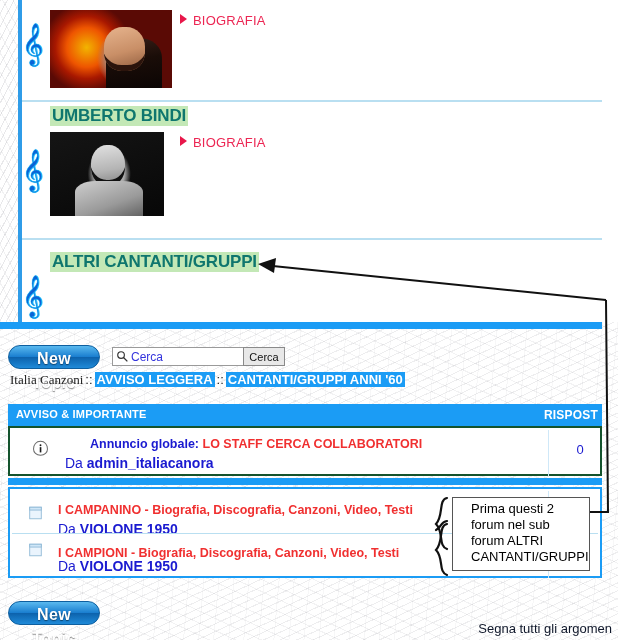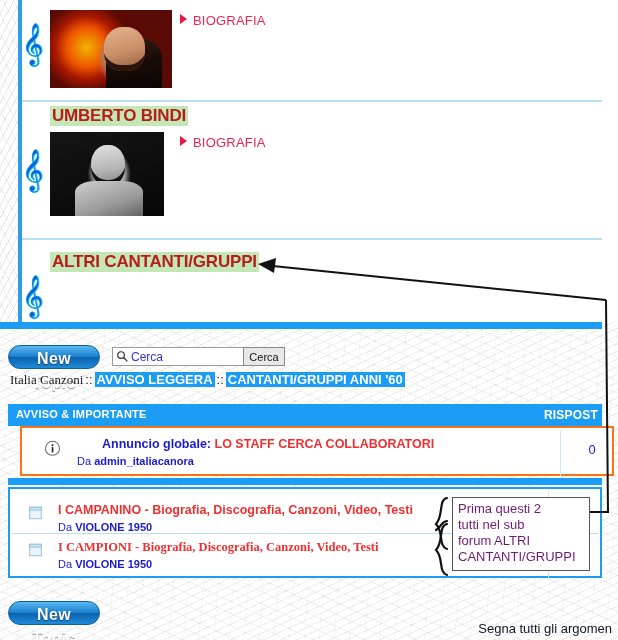--- a/index.html
+++ b/index.html
@@ -151,21 +151,21 @@
     border-bottom: 5px solid transparent;
     margin-right: 6px;
     vertical-align: 1px;
   }
 
   .singer-name {
     position: absolute;
     font-family: "Liberation Sans", sans-serif;
     font-size: 17px;
     font-weight: bold;
-    color: #b91c1c;
+    color: #0f766e;
     background: #c3e8b6;
     padding: 0 2px;
     letter-spacing: -0.2px;
     white-space: nowrap;
   }
 
   
   .forum-panel {
     position: absolute;
     left: 0; top: 322px;
@@ -288,24 +288,24 @@
     position: absolute;
     right: 4px; top: 4px;
     color: #ffffff;
     font-size: 12px;
     font-weight: bold;
     letter-spacing: 0.2px;
   }
 
   .rows-box {
     position: absolute;
-    left: 20px; top: 426px;
+    left: 8px; top: 426px;
     width: 594px; height: 50px;
     background: #ffffff;
-    border: 2px solid #f97316;
+    border: 2px solid #14532d;
     box-sizing: border-box;
   }
   .rows-box2 {
     position: absolute;
     left: 8px; top: 487px;
     width: 594px; height: 91px;
     background: #ffffff;
     border: 2px solid #1b9cf5;
     box-sizing: border-box;
   }
@@ -349,21 +349,21 @@
   .topic-title {
     position: absolute;
     font-size: 12.5px;
     font-weight: bold;
     white-space: nowrap;
   }
   .t-blue { color: #1a1ad0; }
   .t-red { color: #f03030; }
   .topic-by {
     position: absolute;
-    font-size: 11px;
+    font-size: 14px;
     color: #1a1ad0;
     white-space: nowrap;
   }
   .topic-by b { font-weight: bold; }
   .reply-count {
     position: absolute;
     font-size: 13px;
     color: #1a1ad0;
     text-align: center;
     width: 40px;
@@ -385,25 +385,25 @@
     width: 618px; height: 640px;
     pointer-events: none;
   }
   .anno-box {
     position: absolute;
     left: 452px; top: 497px;
     width: 138px; height: 74px;
     background: #ffffff;
     border: 1px solid #555555;
     box-sizing: border-box;
-    padding: 3px 5px;
+    padding: 3px 18px;
     font-family: "Liberation Sans", sans-serif;
     font-size: 13px;
     line-height: 16px;
-    color: #701a75;
+    color: #000000;
   }
 </style>
 </head>
 <body>
 
 <div class="page">
 
   <div class="singers-panel">
     <div class="score-watermark"></div>
     <div class="left-rule"></div>
@@ -499,21 +499,21 @@
       </div>
     </div>
 
     <div class="row-divider" style="top:44px;"></div>
 
     <div class="topic-row" style="top:45px;">
       <svg class="icon-doc" viewBox="0 0 16 18">
         <rect x="1.5" y="2.5" width="13" height="13" fill="#eaf4fd" stroke="#8fb9d6" stroke-width="1"></rect>
         <rect x="1.5" y="2.5" width="13" height="3.2" fill="#cfe6f7" stroke="#8fb9d6" stroke-width="1"></rect>
       </svg>
-      <div class="topic-title t-red" style="left:48px; top:6px;font-family:Liberation Serif, serif;">I CAMPIONI - Biografia, Discografia, Canzoni, Video, Testi</div>
+      <div class="topic-title t-red" style="left:48px; top:12px;">I CAMPIONI - Biografia, Discografia, Canzoni, Video, Testi</div>
       <div class="topic-by" style="left:48px; top:24px;">
         <span>Da</span>
         <b>VIOLONE 1950</b>
       </div>
     </div>
   </div>
 
   <button class="btn-newtopic" style="left:8px; top:601px;">New Topic</button>
 
   <div class="mark-read">Segna tutti gli argomen</div>
@@ -525,18 +525,18 @@
 
     <path d="M606,300 L608,512 L586,512" stroke="#111111" stroke-width="2" fill="none"></path>
 
     <path d="M447,498 C438,500 444,515 436,524 C444,532 438,546 447,549
              M447,521 C440,522 442,527 436,530" stroke="#111111" stroke-width="2.2" fill="none" stroke-linecap="round"></path>
     <path d="M447,524 C438,526 444,541 436,550 C444,558 438,572 447,575" stroke="#111111" stroke-width="2.2" fill="none" stroke-linecap="round"></path>
   </svg>
 
   <div class="anno-box">
     <div>Prima questi 2</div>
-    <div>tutti nel sub</div>
+    <div>forum nel sub</div>
     <div>forum ALTRI</div>
     <div>CANTANTI/GRUPPI</div>
   </div>
 
 </div>
 
 </body></html>

